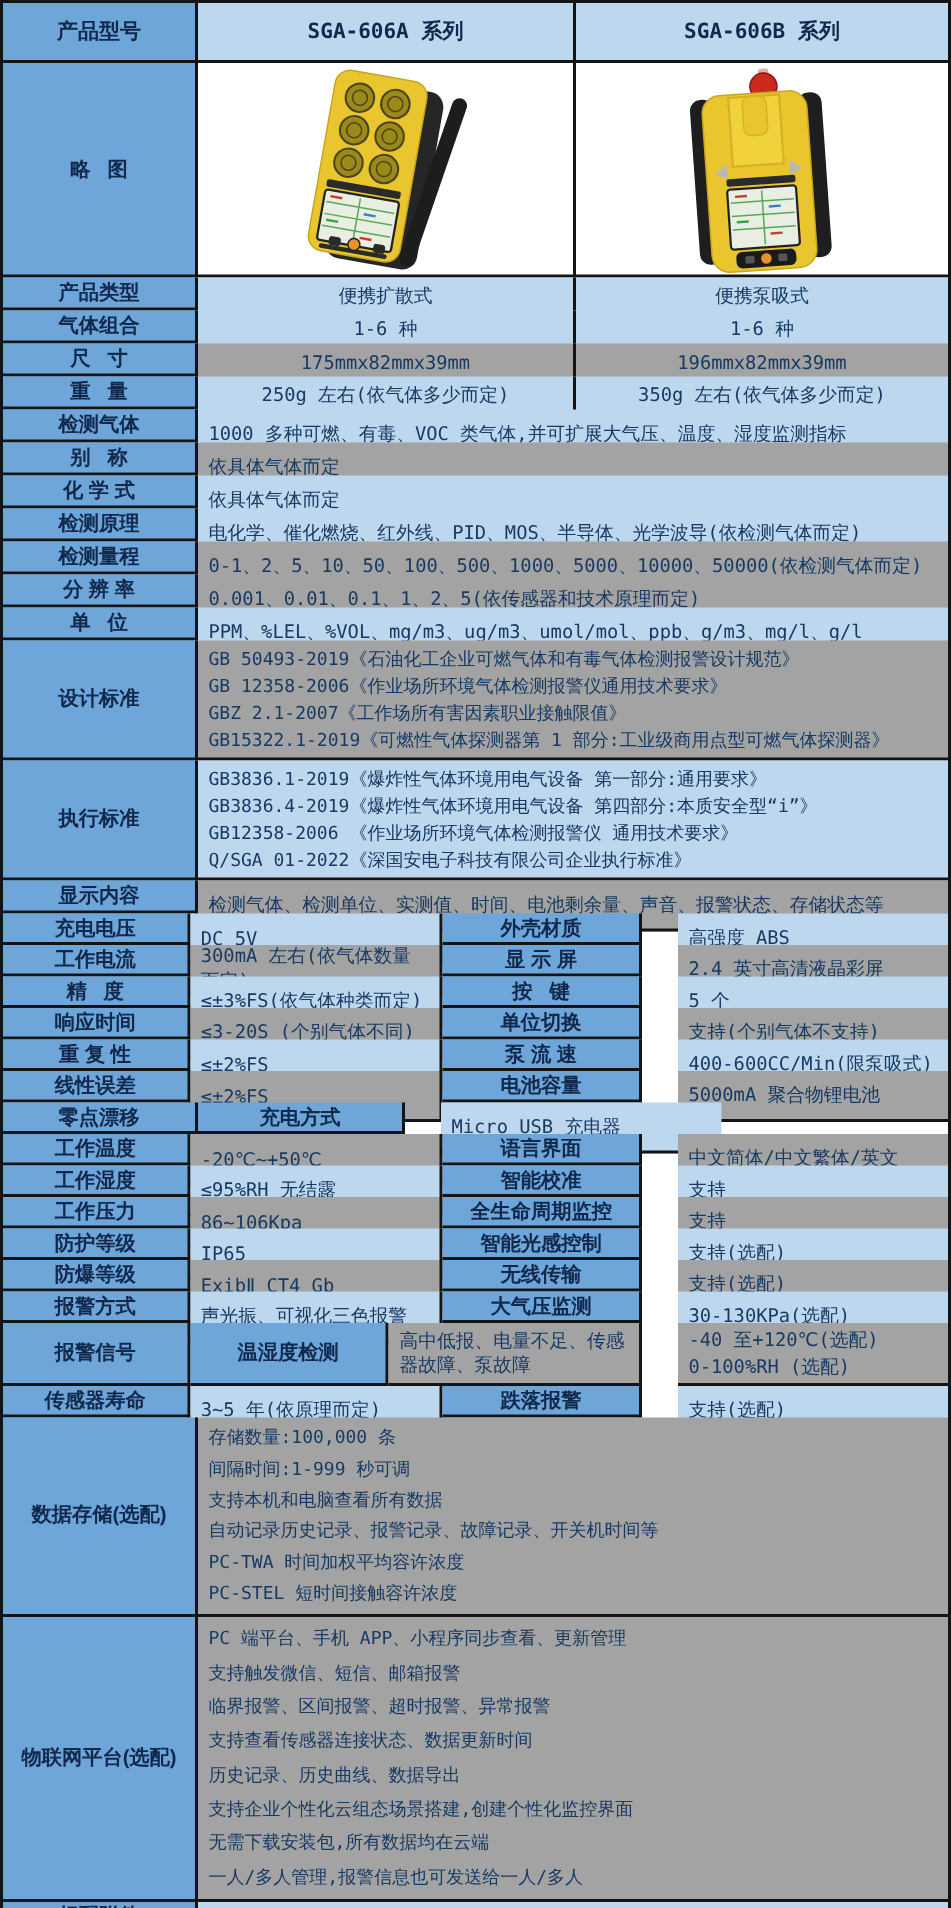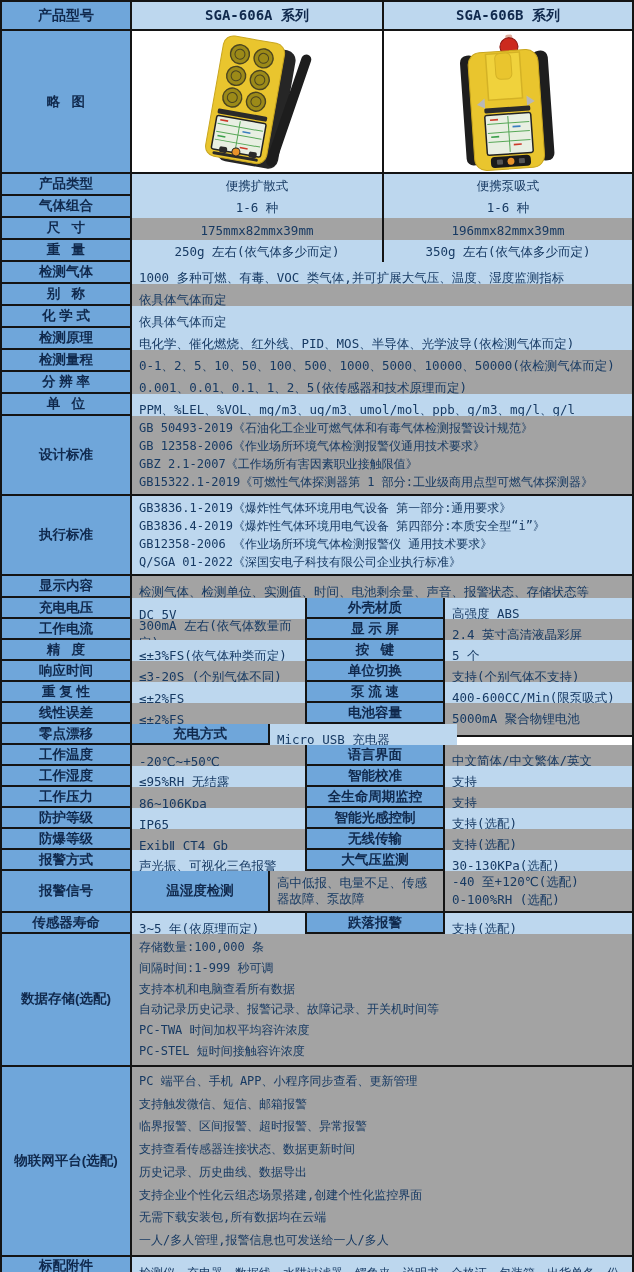--- a/index.html
+++ b/index.html
@@ -32,22 +32,22 @@
   .val.wrap{white-space:normal;line-height:1.25;}
   .d{background:#bdd7ee;}
   .l{background:#a3a3a3;}
   .imgcell{background:#ffffff;justify-content:center;align-items:center;padding:0;}
   .w-lbl{width:130px;}
   .w-a{width:252px;}
   .w-b{width:248px;}
   .w-full{width:500px;}
   .w-v1{width:175px;}
   .w-l2{width:138px;}
-  .w-v2{width:187px;}
-  .h-hdr{height:29px;}
+  .w-v2{width:187px;margin-left:24px;}
+  .h-hdr{height:40px;}
   .h-img{height:143px;}
   .h-sm{height:22px;}
   .h-q{height:21px;}
   .h-std{height:80px;}
   .h-dbl{height:42px;}
   .h-blk1{height:133px;}
   .h-blk2{height:190px;}
   .h-ft{height:19px;}
   .hdr .cell{font-weight:bold;font-size:14px;}
   .hdr .val{font-family:"DejaVu Sans Mono","DejaVu Sans",sans-serif;color:#10294d;}

